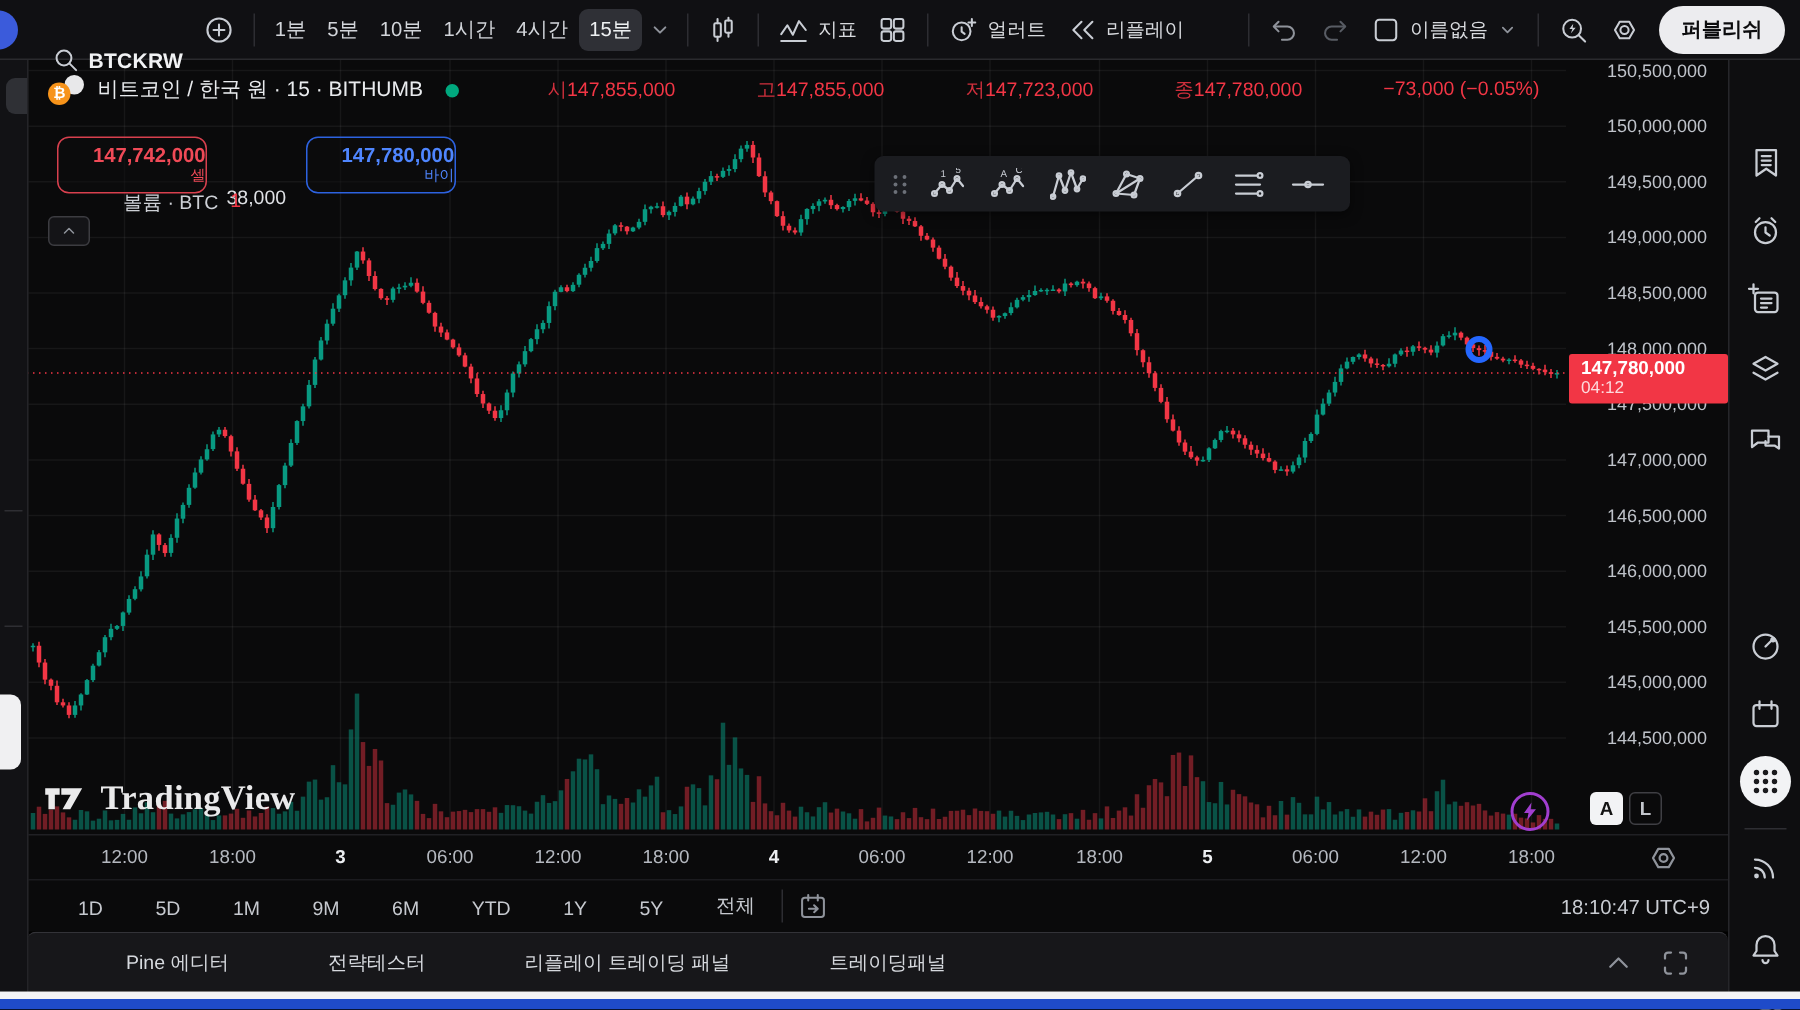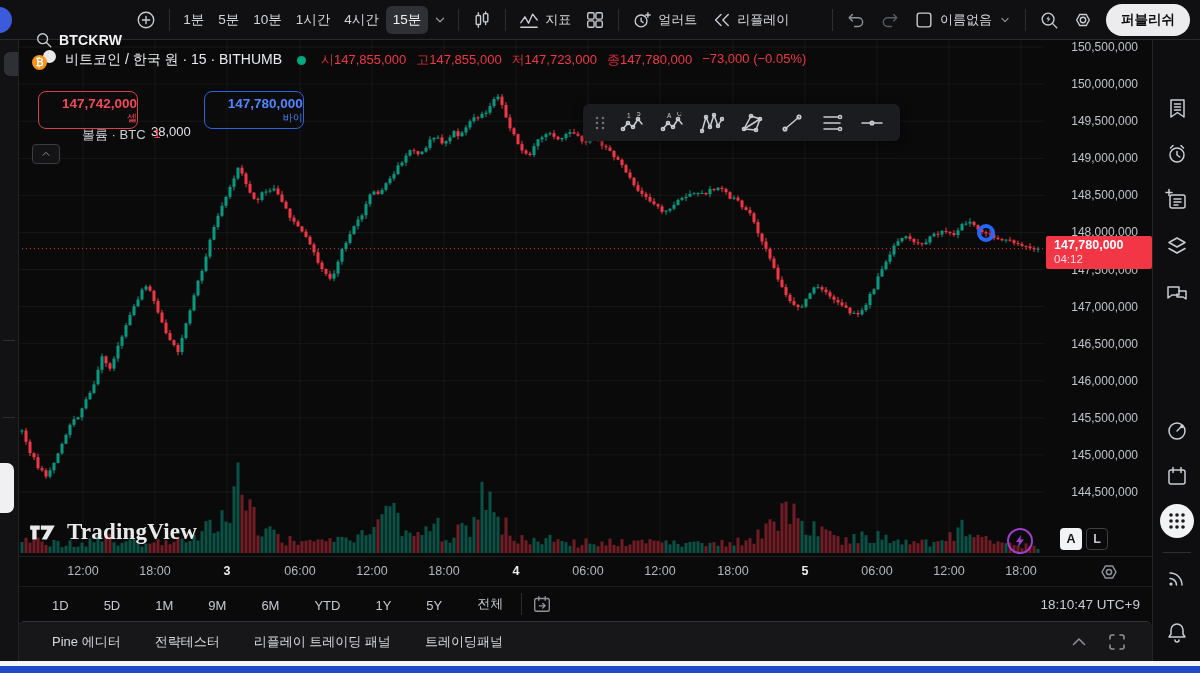--- a/index.html
+++ b/index.html
@@ -45,21 +45,21 @@
   .gln{stroke:rgba(255,255,255,0.055);stroke-width:1;}
 
   #legend{position:absolute;left:14px;top:10px;display:flex;align-items:center;gap:9px;z-index:5;}
   .coin{position:relative;width:24px;height:20px;}
   .coin .w{position:absolute;right:0;top:0;width:13px;height:13px;border-radius:50%;background:#e8e8ea;}
   .coin .b{position:absolute;left:0;bottom:0;width:15px;height:15px;border-radius:50%;background:#f7931a;
            color:#fff;font-size:10px;font-weight:bold;display:flex;align-items:center;justify-content:center;}
   #legend .title{font-size:14px;color:#e9ebee;text-align:center;}
   .gdot{width:9px;height:9px;border-radius:50%;background:#00a87e;margin:0 6px;}
   .ohlc{display:flex;gap:10px;font-size:13px;}
-  .ohlc .pair{color:#f23645;}
+  .ohlc .pair{color:#f23645;margin-left:44px;}
   .ohlc .k{opacity:.85;}
 
   #tradebox{position:absolute;left:20px;top:40px;display:flex;align-items:center;gap:13px;z-index:5;}
   .tbx{width:98px;height:36px;border-radius:8px;display:flex;flex-direction:column;align-items:flex-end;
        justify-content:center;line-height:1.15;cursor:pointer;background:rgba(12,12,14,.55);}
   .tbx .p{font-size:13.5px;font-weight:bold;}
   .tbx .l{font-size:10px;}
   .sell{border:1px solid #d8404e;color:#f04a57;}
   .buy{border:1px solid #2d62e0;color:#4f86ff;}
   .spread{font-size:13px;color:#dfe1e5;margin-top:44px;}
@@ -105,21 +105,21 @@
   #taxgear{position:absolute;left:1080px;top:4px;width:22px;height:22px;cursor:pointer;}
 
   #rangebar{position:absolute;left:18px;top:586px;width:1134px;height:35px;background:#0a0a0b;
             border-top:1px solid #1b1b1f;display:flex;align-items:center;padding-left:26px;box-sizing:border-box;z-index:2;}
   .rng{padding:4px 8px;font-size:13px;color:#c6c9cf;cursor:pointer;border-radius:4px;}
   #rclock{position:absolute;right:12px;font-size:13.5px;color:#c9ccd2;}
 
   #panel{position:absolute;left:18px;top:621px;width:1134px;height:40px;background:#17171a;
          border-top:1px solid #333338;border-radius:6px 6px 0 0;display:flex;align-items:center;
          gap:34px;padding-left:34px;box-sizing:border-box;z-index:2;}
-  .ptab{font-size:13px;color:#d6d9de;cursor:pointer;white-space:nowrap;}
+  .ptab{font-size:13px;color:#d6d9de;cursor:pointer;white-space:nowrap;margin-left:32px;}
   .pico{position:absolute;top:9px;width:22px;height:22px;cursor:pointer;}
 
   #wstrip{position:absolute;left:0;top:661px;width:1200px;height:5px;background:#f4f4f6;z-index:40;}
   #bstrip{position:absolute;left:0;top:666px;width:1200px;height:7px;background:#1f4bc9;z-index:40;}
 </style>
 </head>
 <body>
 
 <div id="topbar">
   <div class="avatar"></div>

